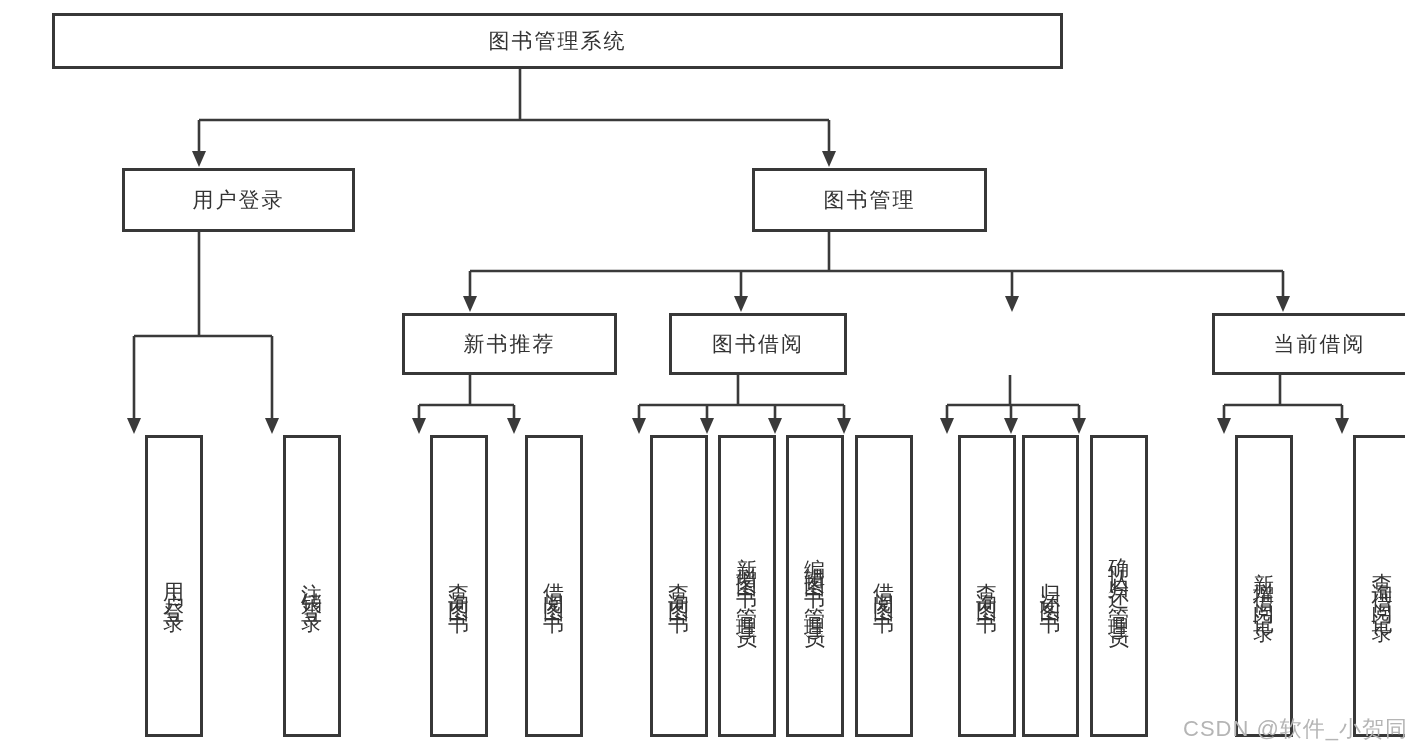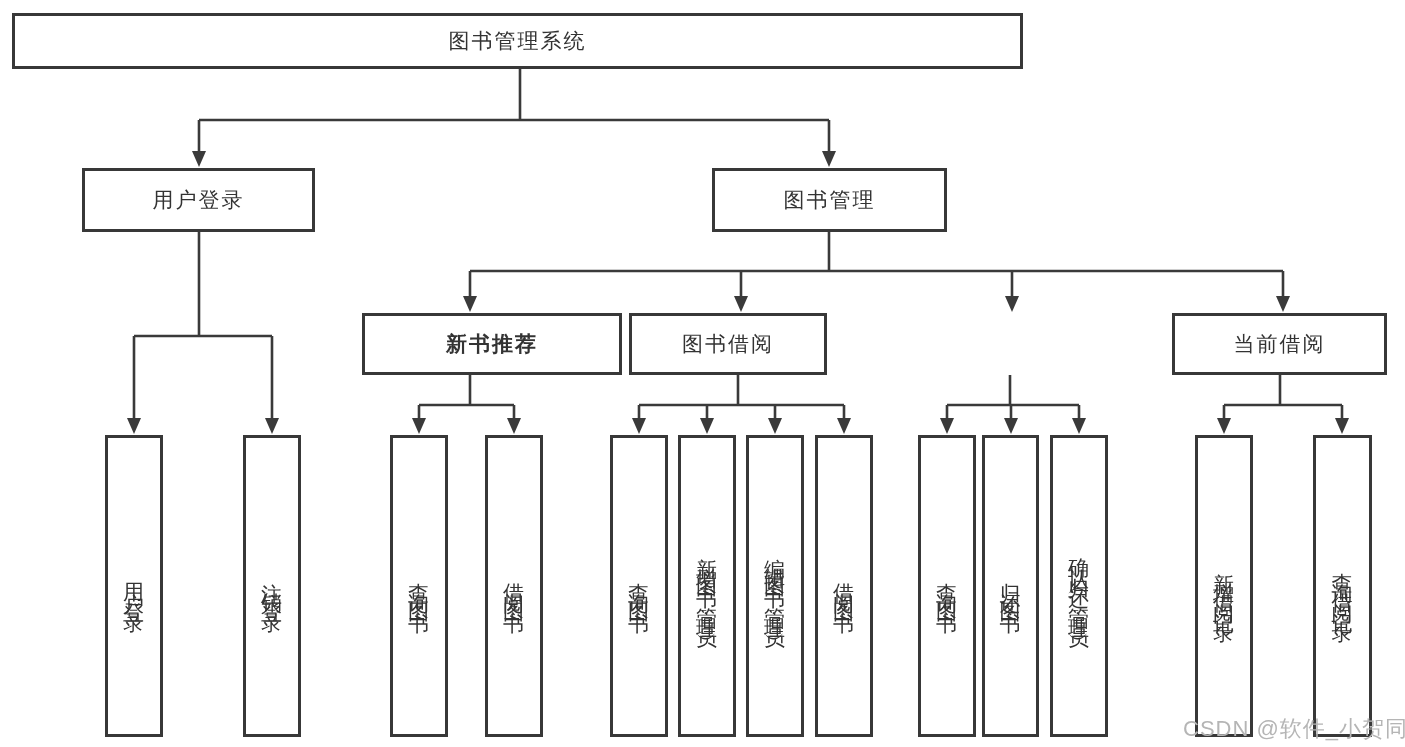--- a/index.html
+++ b/index.html
@@ -14,20 +14,21 @@
   .node{
     position:absolute;
     box-sizing:border-box;
     background:#fff;
     border:3px solid #383838;
     color:#333;
     display:flex;
     align-items:center;
     justify-content:center;
     z-index:2;
+    margin-left:40px;
   }
   .hnode{
     font-size:21px;
     letter-spacing:2px;
     white-space:nowrap;
   }
   .vnode{
     writing-mode:vertical-lr;
     text-orientation:mixed;
     font-size:21px;
@@ -91,22 +92,22 @@
       <polygon points="1224,434 1217,418 1231,418"></polygon>
       <polygon points="1342,434 1335,418 1349,418"></polygon>
     </g>
   </svg>
 
   <div class="node hnode" style="left:12px;top:13px;width:1011px;height:56px;">图书管理系统</div>
 
   <div class="node hnode" style="left:82px;top:168px;width:233px;height:64px;">用户登录</div>
   <div class="node hnode" style="left:712px;top:168px;width:235px;height:64px;">图书管理</div>
 
-  <div class="node hnode" style="left:362px;top:313px;width:260px;height:62px;font-weight:bold;">新书推荐</div>
-  <div class="node hnode" style="left:629px;top:313px;width:198px;height:62px;text-align:right;">图书借阅</div>
+  <div class="node hnode" style="left:362px;top:313px;width:215px;height:62px;">新书推荐</div>
+  <div class="node hnode" style="left:629px;top:313px;width:178px;height:62px;text-align:right;">图书借阅</div>
   <div class="node hnode" style="left:1172px;top:313px;width:215px;height:62px;">当前借阅</div>
 
   <div class="node vnode" style="left:105px;top:435px;width:58px;height:302px;">用户登录</div>
   <div class="node vnode" style="left:243px;top:435px;width:58px;height:302px;">注销登录</div>
 
   <div class="node vnode" style="left:390px;top:435px;width:58px;height:302px;">查询图书</div>
   <div class="node vnode" style="left:485px;top:435px;width:58px;height:302px;">借阅图书</div>
 
   <div class="node vnode" style="left:610px;top:435px;width:58px;height:302px;">查询图书</div>
   <div class="node vnode" style="left:678px;top:435px;width:58px;height:302px;">新增图书（管理员）</div>

